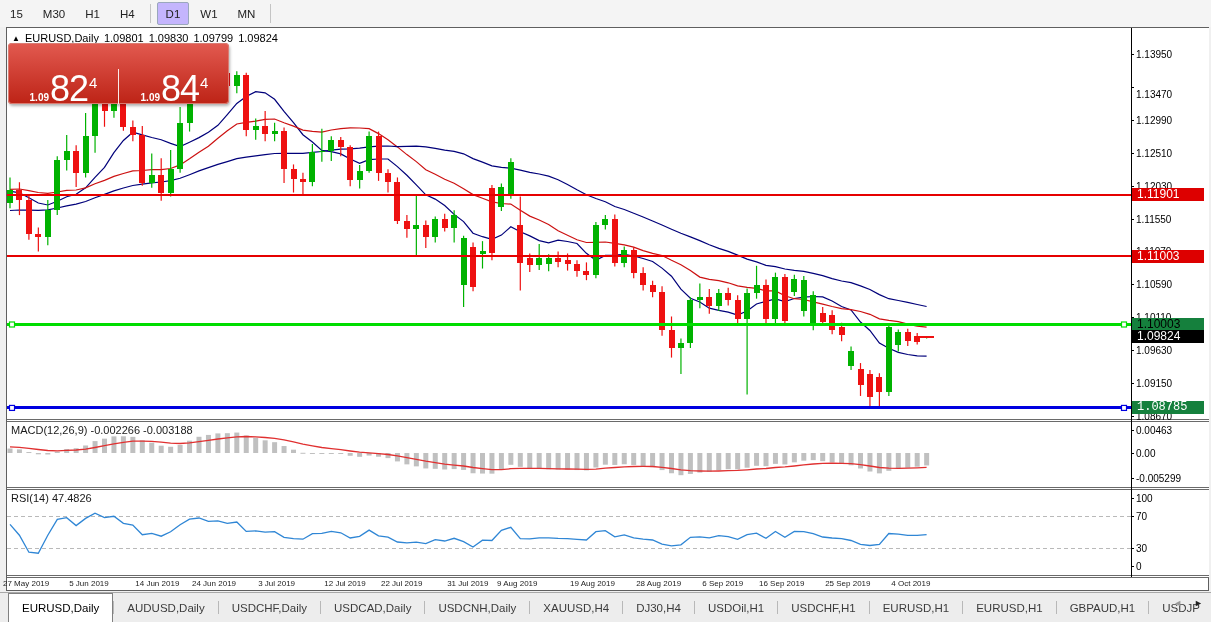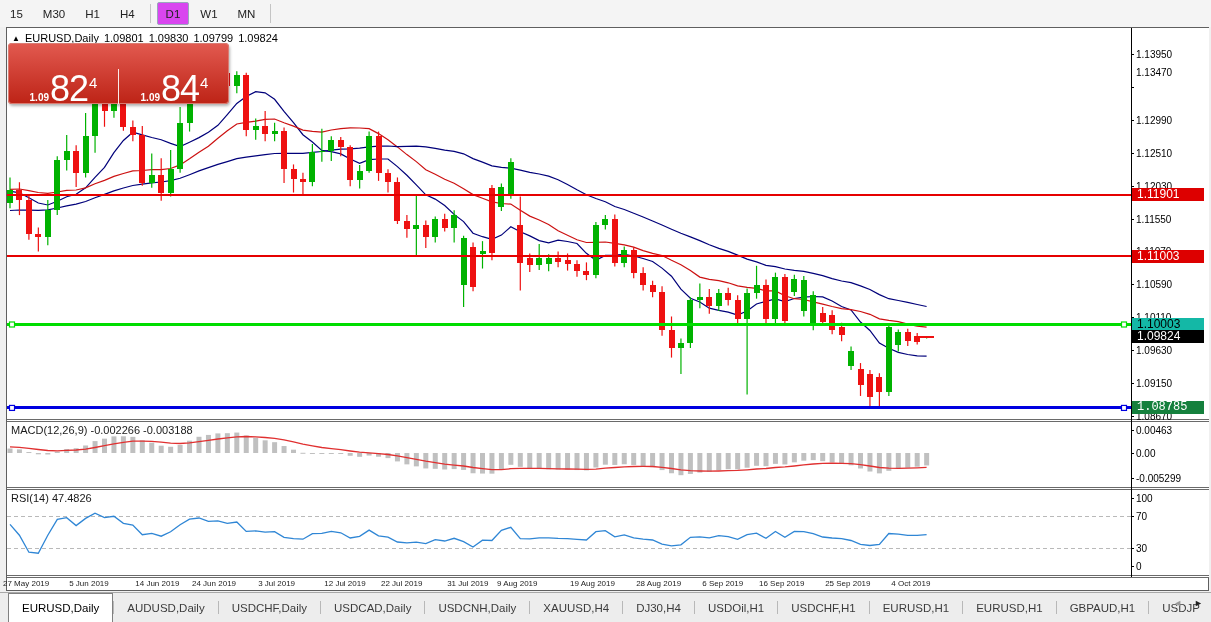--- a/index.html
+++ b/index.html
@@ -4,21 +4,21 @@
 <style>
   html,body{margin:0;padding:0}
   body{width:1211px;height:622px;position:relative;overflow:hidden;
        background:#f0f0f0;font-family:"Liberation Sans",sans-serif;}
 
   
   #toolbar{position:absolute;left:0;top:0;width:1211px;height:27px;background:#f4f4f4;
            display:flex;align-items:center;padding-left:0;box-sizing:border-box;}
   .tf{height:21px;padding:0 8px;display:flex;align-items:center;font-size:11.5px;color:#222;
       border:1px solid transparent;border-radius:2px;margin:0 1px;cursor:default;}
-  .tf.active{background:#d946ef;border-color:#9aa7bd;}
+  .tf.active{background:#c4b5fd;border-color:#9aa7bd;}
   .tfsep{width:1px;height:19px;background:#c4c4c4;margin:0 5px;}
 
   
   #win{position:absolute;left:6px;top:27px;width:1203px;height:564px;background:#fff;
        border:1px solid #5f5f5f;box-sizing:border-box;}
   #axisbg{position:absolute;left:1131px;top:28px;width:78px;height:549px;background:#fff;
           border-left:1px solid #000;box-sizing:border-box;}
   #chartsvg{position:absolute;left:0;top:0;}
 
   
@@ -431,21 +431,21 @@
     </div>
   </div>
 </div>
 
 <div class="indlab" style="top:424px">MACD(12,26,9) -0.002266 -0.003188</div>
 <div class="indlab" style="top:492px">RSI(14) 47.4826</div>
 
 <div id="overlay">
     <div class="alab" style="top: 49.1575px;">1.13950</div>
     <div class="atick" style="top: 54.1575px;"></div>
-    <div class="alab" style="top: 67px;">1.13470</div>
+    <div class="alab" style="top: 89px;">1.13470</div>
     <div class="atick" style="top: 87.0342px;"></div>
     <div class="alab" style="top: 114.911px;">1.12990</div>
     <div class="atick" style="top: 119.911px;"></div>
     <div class="alab" style="top: 147.788px;">1.12510</div>
     <div class="atick" style="top: 152.788px;"></div>
     <div class="alab" style="top: 180.664px;">1.12030</div>
     <div class="atick" style="top: 185.664px;"></div>
     <div class="alab" style="top: 213.541px;">1.11550</div>
     <div class="atick" style="top: 218.541px;"></div>
     <div class="alab" style="top: 246.418px;">1.11070</div>
@@ -469,21 +469,21 @@
     <div class="alab" style="top: 493px;">100</div>
     <div class="atick" style="top: 498px;"></div>
     <div class="alab" style="top: 511px;">70</div>
     <div class="atick" style="top: 516px;"></div>
     <div class="alab" style="top: 543px;">30</div>
     <div class="atick" style="top: 548px;"></div>
     <div class="alab" style="top: 561px;">0</div>
     <div class="atick" style="top: 566px;"></div>
     <div class="atag" style="top: 188px; background: rgb(221, 0, 0); color: rgb(255, 255, 255);">1.11901</div>
     <div class="atag" style="top: 249.507px; background: rgb(221, 0, 0); color: rgb(255, 255, 255);">1.11003</div>
-    <div class="atag" style="top: 318px; background: #14b8a6; color: rgb(0, 0, 0);">1.10003</div>
+    <div class="atag" style="top: 318px; background: #15803d; color: rgb(0, 0, 0);">1.10003</div>
     <div class="atag" style="top: 401.425px; background: #15803d; color: rgb(255, 255, 255); font-family: Liberation Mono, monospace;">1.08785</div>
     <div class="atag" style="top: 330.26px; background: rgb(0, 0, 0); color: rgb(255, 255, 255);">1.09824</div>
     <div class="dlab" style="left: 3px;">27 May 2019</div>
     <div class="dlab" style="left: 69.15px;">5 Jun 2019</div>
     <div class="dlab" style="left: 135.3px;">14 Jun 2019</div>
     <div class="dlab" style="left: 192px;">24 Jun 2019</div>
     <div class="dlab" style="left: 258.15px;">3 Jul 2019</div>
     <div class="dlab" style="left: 324.3px;">12 Jul 2019</div>
     <div class="dlab" style="left: 381px;">22 Jul 2019</div>
     <div class="dlab" style="left: 447.15px;">31 Jul 2019</div>

